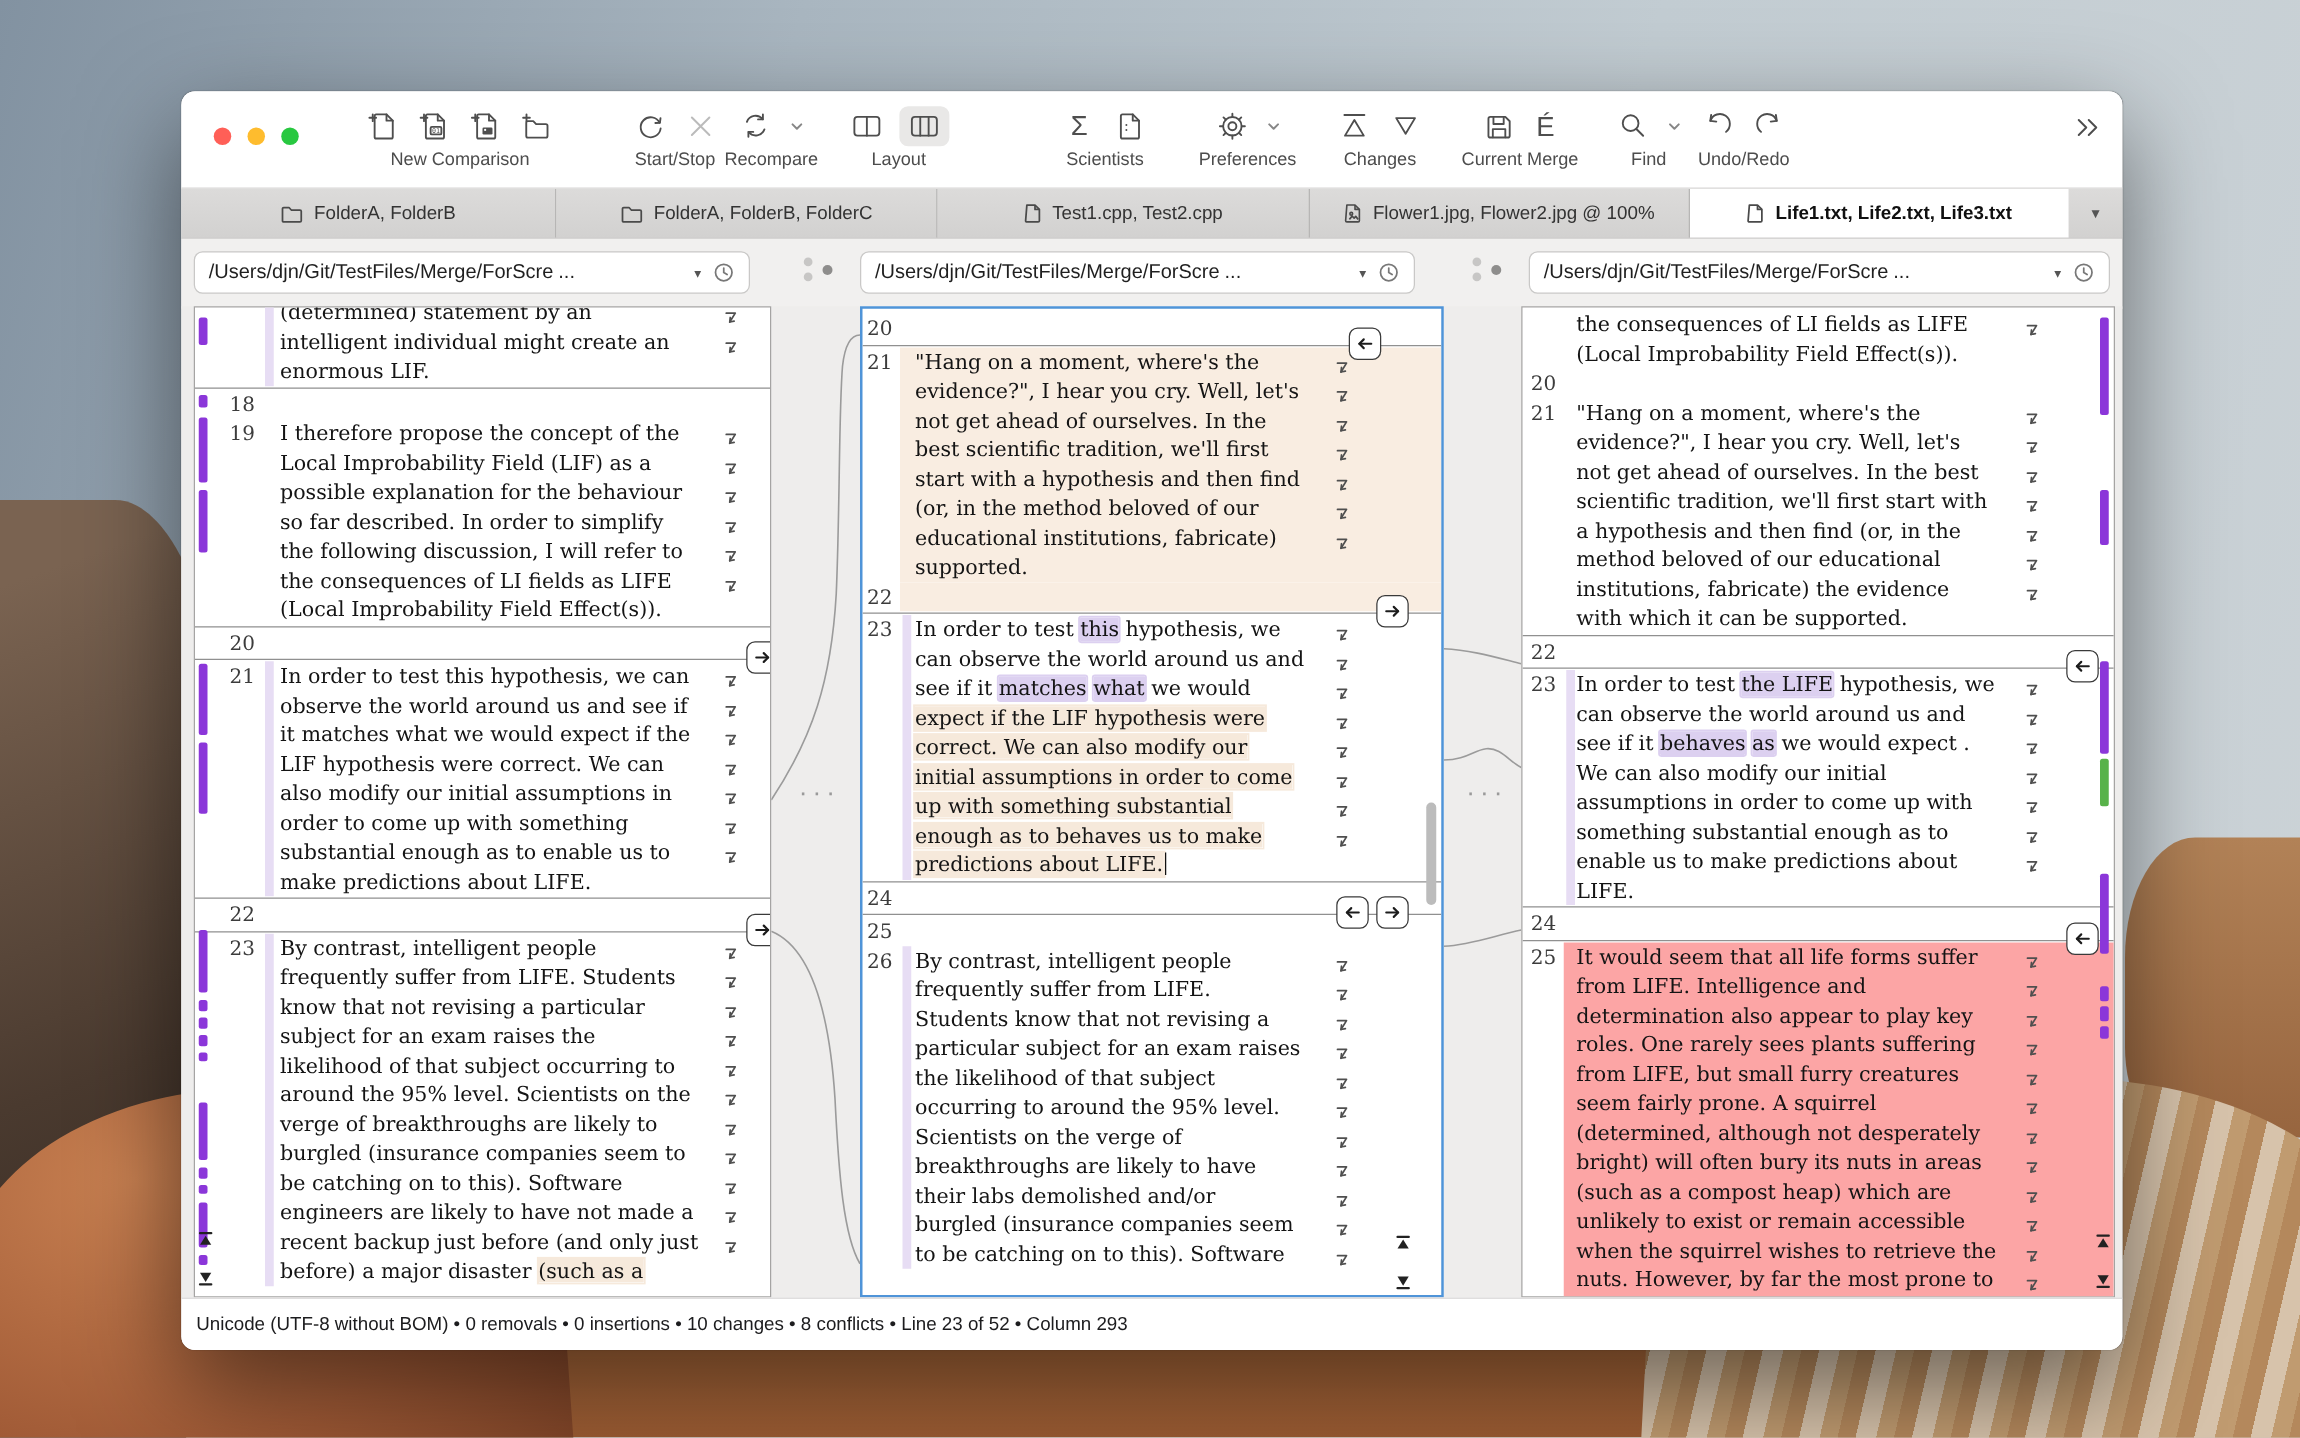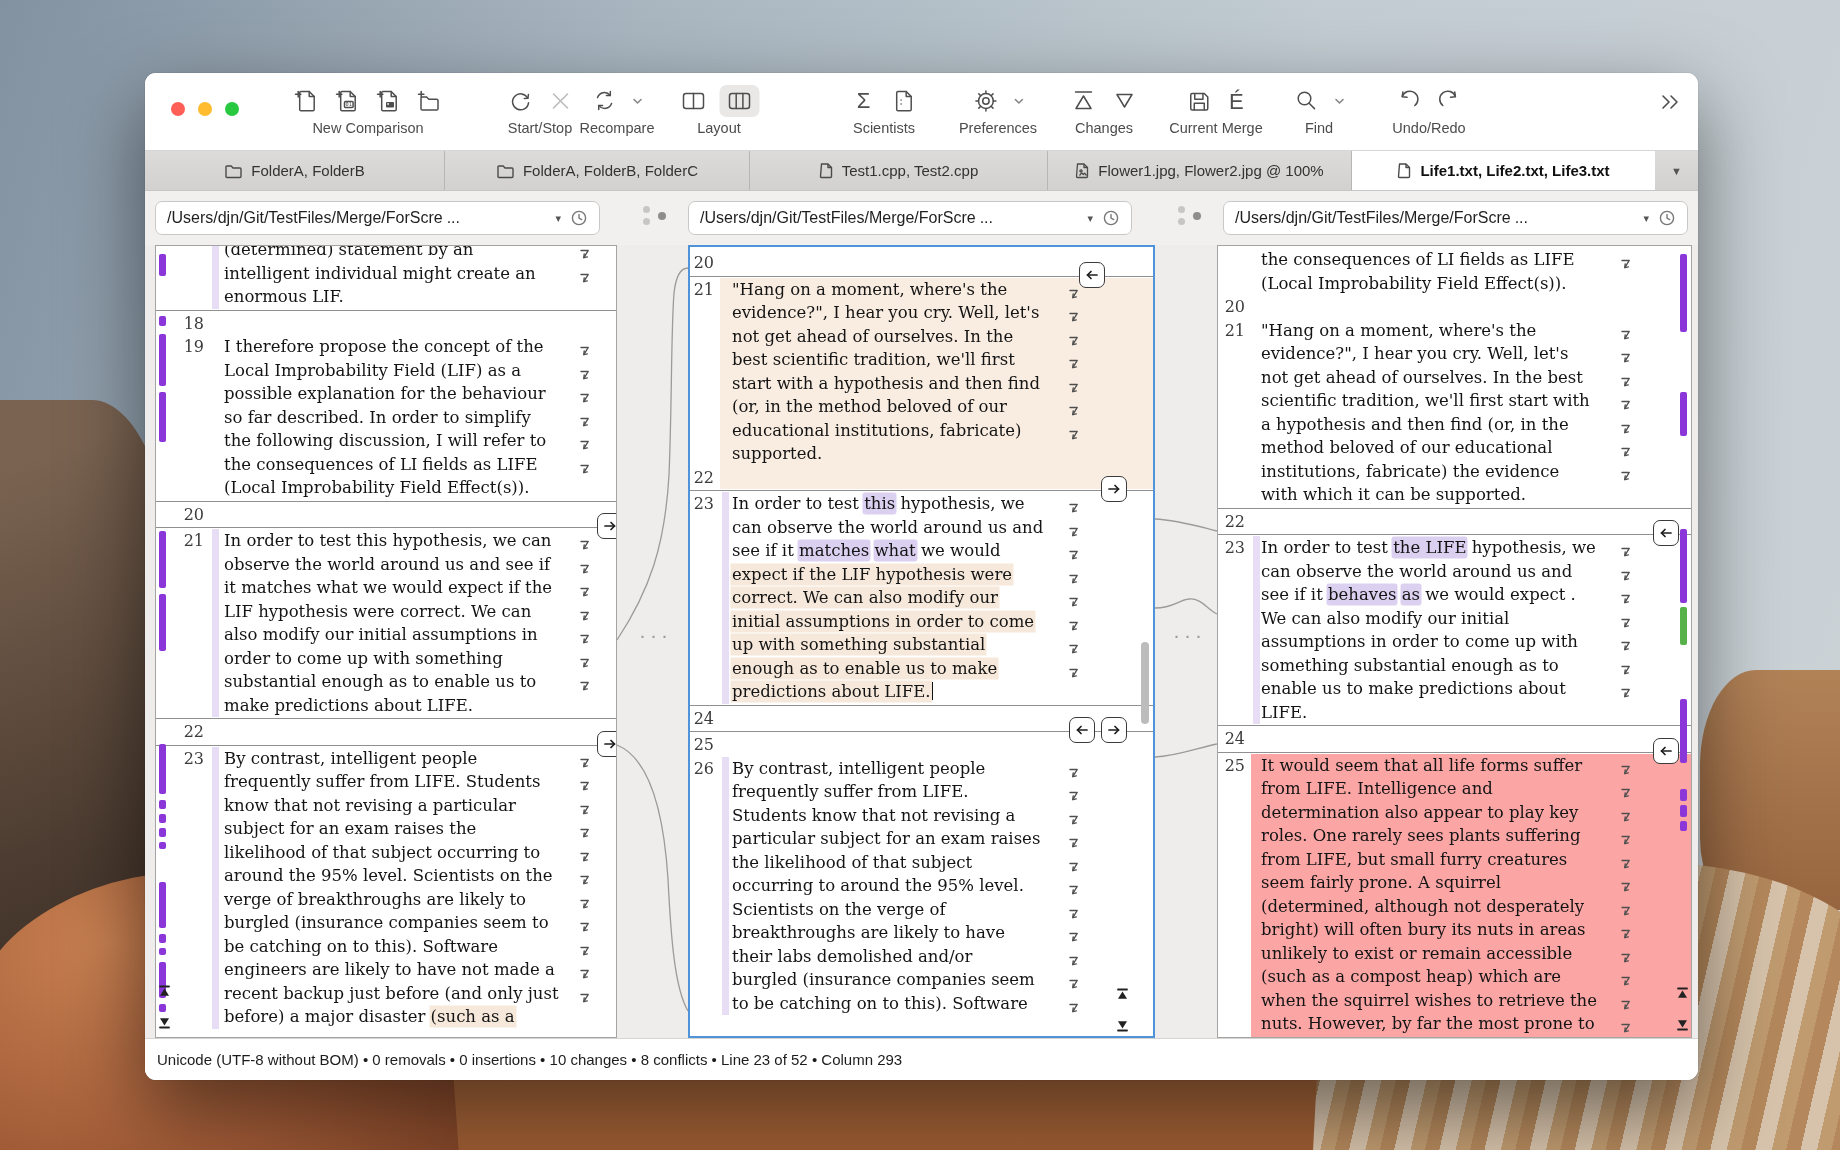--- a/index.html
+++ b/index.html
@@ -272,21 +272,21 @@
               </svg>
             </span>
             <span class="tbtn">
               <svg width="10" height="7" viewBox="0 0 10 7" fill="none" stroke="#878787" stroke-width="1.6" stroke-linecap="round" stroke-linejoin="round">
                 <path d="M1.5 1.5 L5 5 L8.5 1.5"></path>
               </svg>
             </span>
           </div>
           <div class="tlabel">Find</div>
         </div>
-        <div class="tgroup" style="left: 1284px;">
+        <div class="tgroup" style="left: 1250px;">
           <div class="ticons">
             <span class="tbtn">
               <svg width="26" height="26" viewBox="0 0 26 26" fill="none" stroke="#4e4e4e" stroke-width="1.5" stroke-linecap="round" stroke-linejoin="round">
                 <path d="M19.5 17.5 A8 8 0 1 0 7 8.6"></path>
                 <path d="M7.6 3.9 L6.9 8.7 L11.7 9.3"></path>
               </svg>
             </span>
             <span class="tbtn">
               <svg width="26" height="26" viewBox="0 0 26 26" fill="none" stroke="#4e4e4e" stroke-width="1.5" stroke-linecap="round" stroke-linejoin="round">
                 <path d="M6.5 17.5 A8 8 0 1 1 19 8.6"></path>
@@ -687,21 +687,21 @@
                   <path d="M5.2 6 L4.8 9.6 L8.3 8.9"></path>
                 </svg></span></div>
             <div class="ln"><span class="hlc">initial assumptions in order to come</span><span class="mark" style="right:72px"><svg width="13" height="12" viewBox="0 0 13 12" fill="none" stroke="#4f4f4f" stroke-width="1.4" stroke-linecap="round" stroke-linejoin="round">
                   <path d="M2 2.5 H9.2 L4.8 9.6"></path>
                   <path d="M5.2 6 L4.8 9.6 L8.3 8.9"></path>
                 </svg></span></div>
             <div class="ln"><span class="hlc">up with something substantial</span><span class="mark" style="right:72px"><svg width="13" height="12" viewBox="0 0 13 12" fill="none" stroke="#4f4f4f" stroke-width="1.4" stroke-linecap="round" stroke-linejoin="round">
                   <path d="M2 2.5 H9.2 L4.8 9.6"></path>
                   <path d="M5.2 6 L4.8 9.6 L8.3 8.9"></path>
                 </svg></span></div>
-            <div class="ln"><span class="hlc">enough as to enable us to make</span><span class="mark" style="right:72px"><svg width="13" height="12" viewBox="0 0 13 12" fill="none" stroke="#4f4f4f" stroke-width="1.4" stroke-linecap="round" stroke-linejoin="round">
+            <div class="ln"><span class="hlc">enough as to behaves us to make</span><span class="mark" style="right:72px"><svg width="13" height="12" viewBox="0 0 13 12" fill="none" stroke="#4f4f4f" stroke-width="1.4" stroke-linecap="round" stroke-linejoin="round">
                   <path d="M2 2.5 H9.2 L4.8 9.6"></path>
                   <path d="M5.2 6 L4.8 9.6 L8.3 8.9"></path>
                 </svg></span></div>
             <div class="ln"><span class="hlc">predictions about LIFE.</span><span class="cursor"></span></div>
           </div>
         </div>
         <div class="sep"></div>
         <div class="prow">
           <div class="num" style="width:30px">24</div>
           <div class="body" style="padding-left:12px">
@@ -934,25 +934,25 @@
                   <path d="M5.2 6 L4.8 9.6 L8.3 8.9"></path>
                 </svg></span></div>
             <div class="ln">(determined, although not desperately<span class="mark" style="right:58px"><svg width="13" height="12" viewBox="0 0 13 12" fill="none" stroke="#4f4f4f" stroke-width="1.4" stroke-linecap="round" stroke-linejoin="round">
                   <path d="M2 2.5 H9.2 L4.8 9.6"></path>
                   <path d="M5.2 6 L4.8 9.6 L8.3 8.9"></path>
                 </svg></span></div>
             <div class="ln">bright) will often bury its nuts in areas<span class="mark" style="right:58px"><svg width="13" height="12" viewBox="0 0 13 12" fill="none" stroke="#4f4f4f" stroke-width="1.4" stroke-linecap="round" stroke-linejoin="round">
                   <path d="M2 2.5 H9.2 L4.8 9.6"></path>
                   <path d="M5.2 6 L4.8 9.6 L8.3 8.9"></path>
                 </svg></span></div>
+            <div class="ln">(such as a compost heap) which are<span class="mark" style="right:58px"><svg width="13" height="12" viewBox="0 0 13 12" fill="none" stroke="#4f4f4f" stroke-width="1.4" stroke-linecap="round" stroke-linejoin="round">
+                  <path d="M2 2.5 H9.2 L4.8 9.6"></path>
+                  <path d="M5.2 6 L4.8 9.6 L8.3 8.9"></path>
+                </svg></span></div>
             <div class="ln">unlikely to exist or remain accessible<span class="mark" style="right:58px"><svg width="13" height="12" viewBox="0 0 13 12" fill="none" stroke="#4f4f4f" stroke-width="1.4" stroke-linecap="round" stroke-linejoin="round">
-                  <path d="M2 2.5 H9.2 L4.8 9.6"></path>
-                  <path d="M5.2 6 L4.8 9.6 L8.3 8.9"></path>
-                </svg></span></div>
-            <div class="ln">(such as a compost heap) which are<span class="mark" style="right:58px"><svg width="13" height="12" viewBox="0 0 13 12" fill="none" stroke="#4f4f4f" stroke-width="1.4" stroke-linecap="round" stroke-linejoin="round">
                   <path d="M2 2.5 H9.2 L4.8 9.6"></path>
                   <path d="M5.2 6 L4.8 9.6 L8.3 8.9"></path>
                 </svg></span></div>
             <div class="ln">when the squirrel wishes to retrieve the<span class="mark" style="right:58px"><svg width="13" height="12" viewBox="0 0 13 12" fill="none" stroke="#4f4f4f" stroke-width="1.4" stroke-linecap="round" stroke-linejoin="round">
                   <path d="M2 2.5 H9.2 L4.8 9.6"></path>
                   <path d="M5.2 6 L4.8 9.6 L8.3 8.9"></path>
                 </svg></span></div>
             <div class="ln">nuts. However, by far the most prone to<span class="mark" style="right:58px"><svg width="13" height="12" viewBox="0 0 13 12" fill="none" stroke="#4f4f4f" stroke-width="1.4" stroke-linecap="round" stroke-linejoin="round">
                   <path d="M2 2.5 H9.2 L4.8 9.6"></path>
                   <path d="M5.2 6 L4.8 9.6 L8.3 8.9"></path>

